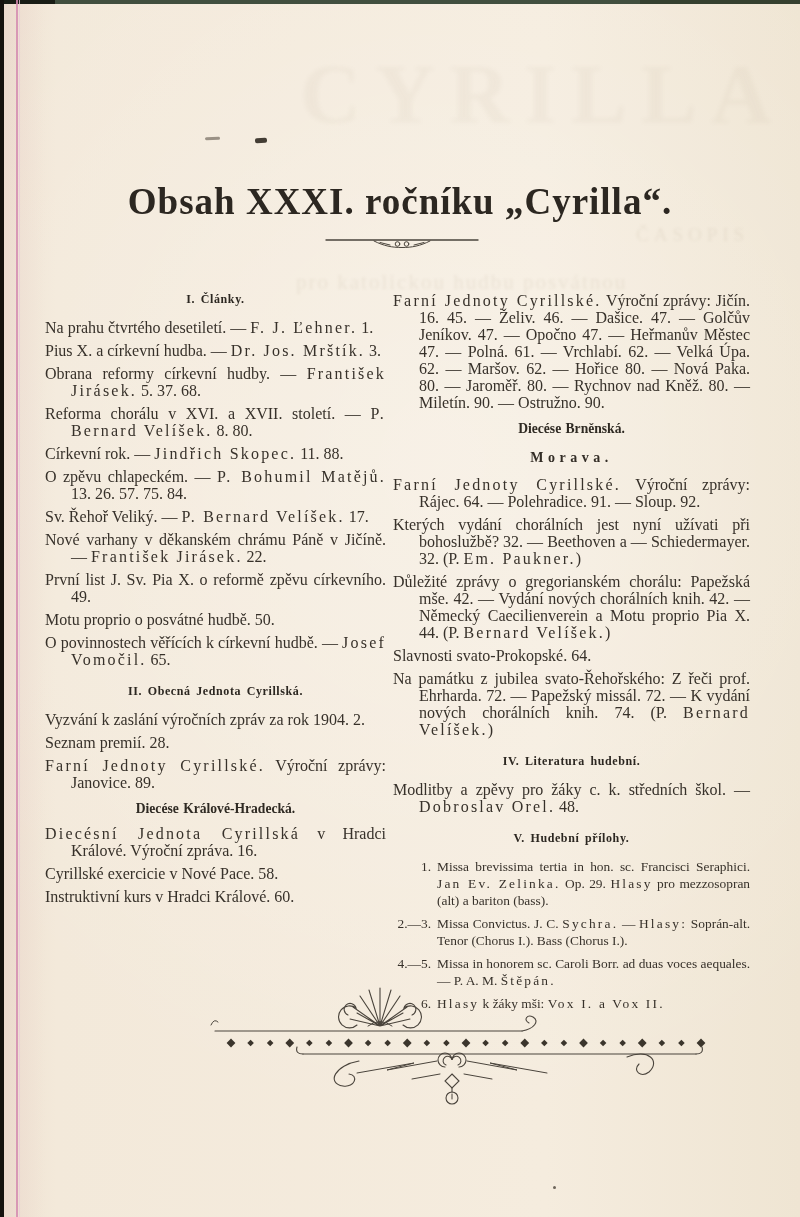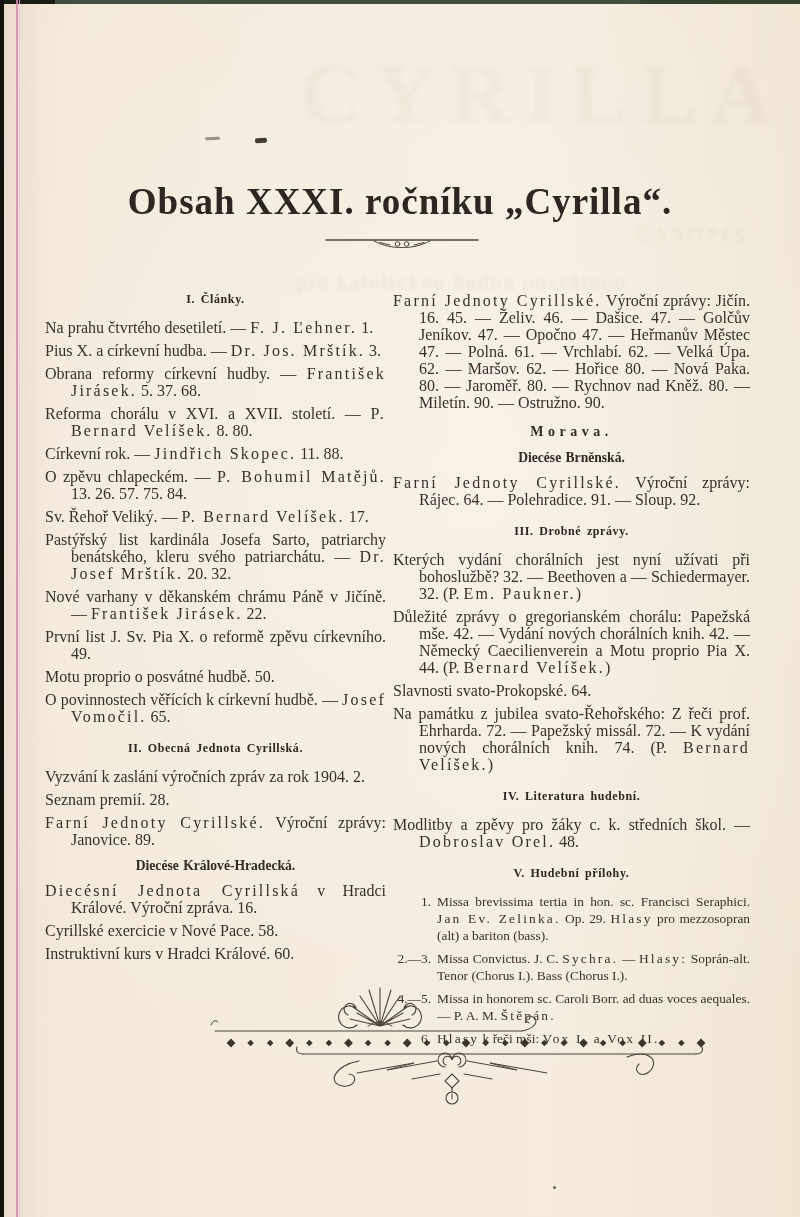--- a/index.html
+++ b/index.html
@@ -96,51 +96,49 @@
 
   <div class="col col-left" id="col-left">
       <div class="blk h1"><span>I. Články.</span></div>
       <div class="blk e"><span>Na prahu čtvrtého desetiletí. — </span><span class="sperr">F. J. Ľehner.</span><span> 1.</span></div>
       <div class="blk e"><span>Pius X. a církevní hudba. — </span><span class="sperr">Dr. Jos. Mrštík.</span><span> 3.</span></div>
       <div class="blk e"><span>Obrana reformy církevní hudby. — </span><span class="sperr">František Jirásek.</span><span> 5. 37. 68.</span></div>
       <div class="blk e"><span>Reforma chorálu v XVI. a XVII. století. — </span><span class="sperr">P. Bernard Velíšek.</span><span> 8. 80.</span></div>
       <div class="blk e"><span>Církevní rok. — </span><span class="sperr">Jindřich Skopec.</span><span> 11. 88.</span></div>
       <div class="blk e"><span>O zpěvu chlapeckém. — </span><span class="sperr">P. Bohumil Matějů.</span><span> 13. 26. 57. 75. 84.</span></div>
       <div class="blk e"><span>Sv. Řehoř Veliký. — </span><span class="sperr">P. Bernard Velíšek.</span><span> 17.</span></div>
-      <div class="blk e"><span>Pastýřský list kardinála Josefa Sarto, patriarchy benátského, kleru svého patriarchátu. — </span><span class="sperr">Dr. Josef Mrštík.</span><span> 20. 32.</span></div>
       <div class="blk e"><span>Nové varhany v děkanském chrámu Páně v Jičíně. — </span><span class="sperr">František Jirásek.</span><span> 22.</span></div>
       <div class="blk e"><span>První list J. Sv. Pia X. o reformě zpěvu církevního. 49.</span></div>
       <div class="blk e"><span>Motu proprio o posvátné hudbě. 50.</span></div>
       <div class="blk e"><span>O povinnostech věřících k církevní hudbě. — </span><span class="sperr">Josef Vomočil.</span><span> 65.</span></div>
       <div class="blk h1"><span>II. Obecná Jednota Cyrillská.</span></div>
       <div class="blk e"><span>Vyzvání k zaslání výročních zpráv za rok 1904. 2.</span></div>
       <div class="blk e"><span>Seznam premií. 28.</span></div>
       <div class="blk e"><span class="sperr">Farní Jednoty Cyrillské.</span><span> Výroční zprávy: Janovice. 89.</span></div>
       <div class="blk dio"><span>Diecése Králové-Hradecká.</span></div>
       <div class="blk e"><span class="sperr">Diecésní Jednota Cyrillská</span><span> v Hradci Králové. Výroční zpráva. 16.</span></div>
       <div class="blk e"><span>Cyrillské exercicie v Nové Pace. 58.</span></div>
       <div class="blk e"><span>Instruktivní kurs v Hradci Králové. 60.</span></div>
     </div>
   <div class="col col-right" id="col-right">
       <div class="blk e"><span class="sperr">Farní Jednoty Cyrillské.</span><span> Výroční zprávy: Jičín. 16. 45. — Želiv. 46. — Dašice. 47. — Golčův Jeníkov. 47. — Opočno 47. — Heřmanův Městec 47. — Polná. 61. — Vrchlabí. 62. — Velká Úpa. 62. — Maršov. 62. — Hořice 80. — Nová Paka. 80. — Jaroměř. 80. — Rychnov nad Kněž. 80. — Miletín. 90. — Ostružno. 90.</span></div>
+      <div class="blk dio"><span>Diecése Brněnská.</span></div>
       <div class="blk region"><span>Morava.</span></div>
-      <div class="blk dio"><span>Diecése Brněnská.</span></div>
       <div class="blk e"><span class="sperr">Farní Jednoty Cyrillské.</span><span> Výroční zprávy: Rájec. 64. — Polehradice. 91. — Sloup. 92.</span></div>
-      <div class="blk h1"><span>III. Drobné zprávy.</span></div>
       <div class="blk e"><span>Kterých vydání chorálních jest nyní užívati při bohoslužbě? 32. — Beethoven a — Schiedermayer. 32. (P. </span><span class="sperr">Em. Paukner.</span><span>)</span></div>
       <div class="blk e"><span>Důležité zprávy o gregorianském chorálu: Papežská mše. 42. — Vydání nových chorálních knih. 42. — Německý Caecilienverein a Motu proprio Pia X. 44. (P. </span><span class="sperr">Bernard Velíšek.</span><span>)</span></div>
       <div class="blk e"><span>Slavnosti svato-Prokopské. 64.</span></div>
       <div class="blk e"><span>Na památku z jubilea svato-Řehořského: Z řeči prof. Ehrharda. 72. — Papežský missál. 72. — K vydání nových chorálních knih. 74. (P. </span><span class="sperr">Bernard Velíšek.</span><span>)</span></div>
       <div class="blk h1"><span>IV. Literatura hudební.</span></div>
       <div class="blk e"><span>Modlitby a zpěvy pro žáky c. k. středních škol. — </span><span class="sperr">Dobroslav Orel.</span><span> 48.</span></div>
       <div class="blk h1"><span>V. Hudební přílohy.</span></div>
       <div class="blk n"><span class="num">1.</span><span>Missa brevissima tertia in hon. sc. Francisci Seraphici. </span><span class="sperr">Jan Ev. Zelinka.</span><span> Op. 29. </span><span class="sperr">Hlasy</span><span> pro mezzosopran (alt) a bariton (bass).</span></div>
       <div class="blk n"><span class="num">2.—3.</span><span>Missa Convictus. J. C. </span><span class="sperr">Sychra.</span><span> — </span><span class="sperr">Hlasy:</span><span> Soprán-alt. Tenor (Chorus I.). Bass (Chorus I.).</span></div>
       <div class="blk n"><span class="num">4.—5.</span><span>Missa in honorem sc. Caroli Borr. ad duas voces aequales. — P. A. M. </span><span class="sperr">Štěpán.</span></div>
-      <div class="blk n"><span class="num">6.</span><span class="sperr">Hlasy</span><span> k řeči mši: </span><span class="sperr">Vox I. a Vox II.</span></div>
+      <div class="blk n"><span class="num">6.</span><span class="sperr">Hlasy</span><span> k žáky mši: </span><span class="sperr">Vox I. a Vox II.</span></div>
     </div>
 
   <svg class="tailpiece" viewBox="0 0 500 122">
     <g class="ln">
 
       <path d="M173 40 L143 33 M173 40 L146 21 M173 40 L153 10 M173 40 L162 4 M173 40 L173 2 M173 40 L184 4 M173 40 L193 10 M173 40 L200 21 M173 40 L203 33 M173 40 L150 27 M173 40 L196 27"></path>
       <path d="M161 40 q12 -9 24 0" stroke-width="1"></path>
 
       <path d="M150 39 a11 11 0 1 1 -1 -17 a6 6 0 1 0 -8 7"></path>
       <path d="M196 39 a11 11 0 1 0 1 -17 a6 6 0 1 1 8 7"></path>

